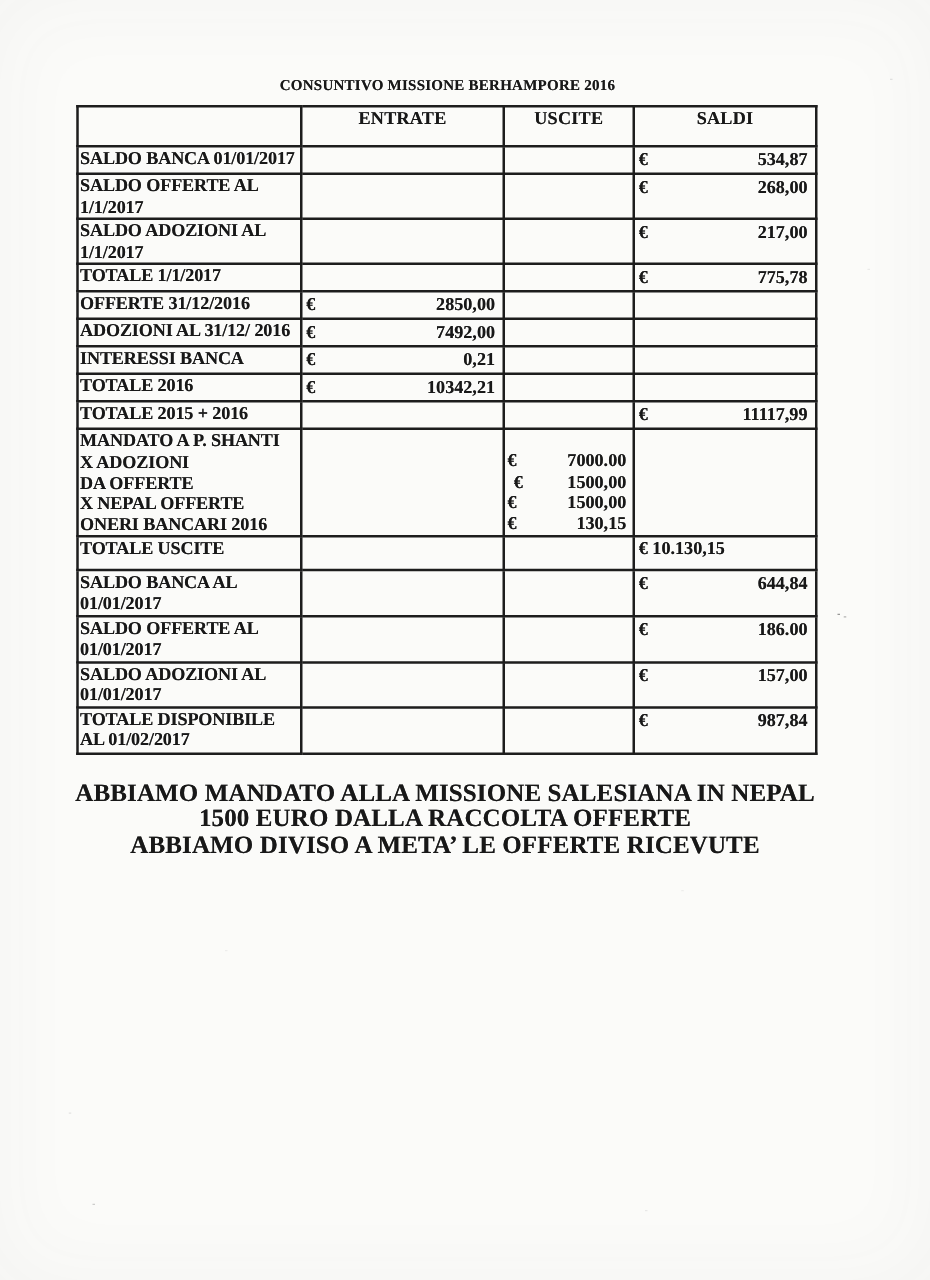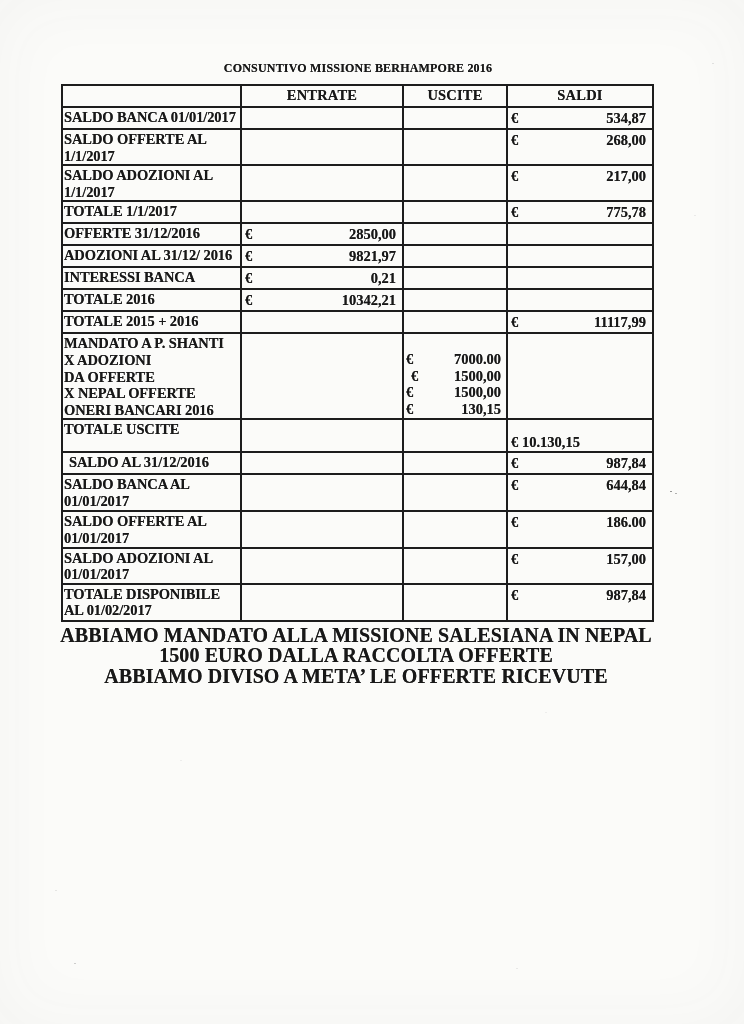--- a/index.html
+++ b/index.html
@@ -50,21 +50,21 @@
   }
   .money .eur{flex:0 0 auto;}
   .money .amt{flex:0 0 auto;}
   .mstack{padding:0;}
   .mline{
     display:flex;justify-content:space-between;
     height:16.6px;line-height:16.6px;
     padding:0 5px 0 2px;
   }
   .mline .eur.ind{padding-left:5px;}
-  .combined{padding:14px 0 0 3px;}
+  .combined{padding:1px 0 0 3px;}
 
   .footer{
     position:absolute;top:625px;left:0;width:712px;
     text-align:center;
     font-weight:bold;font-size:20px;line-height:20.4px;
     letter-spacing:.1px;
     text-shadow:0 0 .4px rgba(10,10,10,.7);
   }
 
   .speckles{
@@ -93,21 +93,21 @@
 
   <table class="report">
     <colgroup>
       <col style="width:179px">
         <col style="width:162px">
         <col style="width:104px">
         <col style="width:146px">
     </colgroup>
     <tbody>
 
-      <tr style="height:22px">
+      <tr style="height:32px">
         <td class="lbl"></td>
         <td class="hdr">ENTRATE</td>
         <td class="hdr">USCITE</td>
         <td class="hdr">SALDI</td>
       </tr>
 
       <tr style="height:21px">
         <td class="lbl">SALDO BANCA 01/01/2017</td>
         <td></td>
         <td></td>
@@ -167,21 +167,21 @@
           </td>
         <td></td>
         <td></td>
       </tr>
 
       <tr style="height:20px">
         <td class="lbl">ADOZIONI AL 31/12/ 2016</td>
         <td>
             <div class="money">
               <span class="eur">€</span>
-              <span class="amt">9821,97</span>
+              <span class="amt">7492,00</span>
             </div>
           </td>
         <td></td>
         <td></td>
       </tr>
 
       <tr style="height:20px">
         <td class="lbl">INTERESSI BANCA</td>
         <td>
             <div class="money">
@@ -246,31 +246,20 @@
         <td></td>
       </tr>
 
       <tr style="height:27px">
         <td class="lbl">TOTALE USCITE</td>
         <td></td>
         <td></td>
         <td class="combined">€ 10.130,15</td>
       </tr>
 
-      <tr style="height:20px">
-        <td class="lbl indent">SALDO AL 31/12/2016</td>
-        <td></td>
-        <td></td>
-        <td>
-            <div class="money">
-              <span class="eur">€</span>
-              <span class="amt">987,84</span>
-            </div>
-          </td>
-      </tr>
 
       <tr style="height:37px">
         <td class="lbl">SALDO BANCA AL
 01/01/2017</td>
         <td></td>
         <td></td>
         <td>
             <div class="money">
               <span class="eur">€</span>
               <span class="amt">644,84</span>

